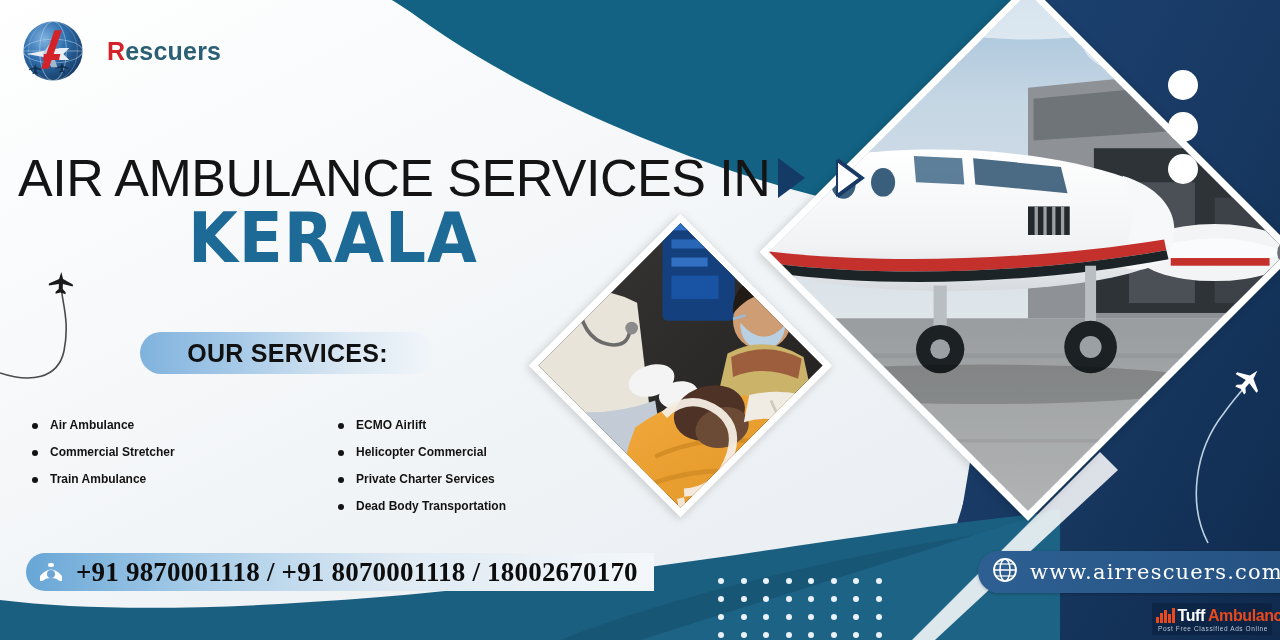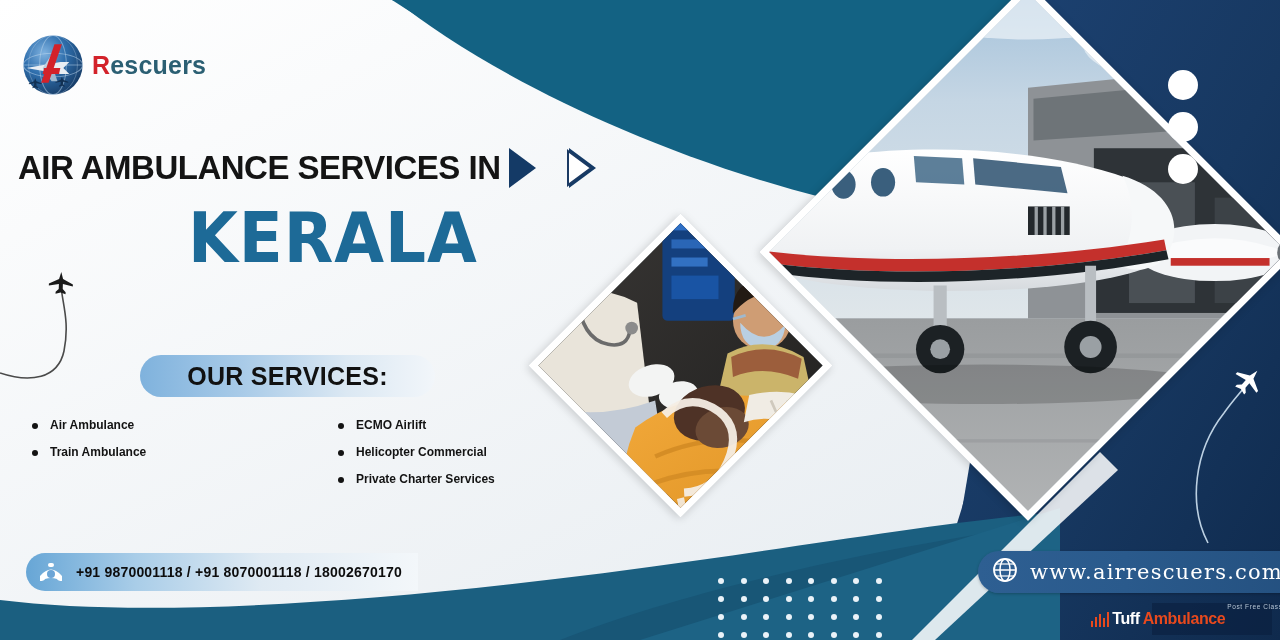--- a/index.html
+++ b/index.html
@@ -13,35 +13,35 @@
     position: relative;
     width: 1280px; height: 640px;
     overflow: hidden;
     background: linear-gradient(135deg,#ffffff 0%,#f4f6f8 55%,#e9edf1 100%);
   }
 
   
   .bg-svg { position: absolute; inset: 0; width: 1280px; height: 640px; }
 
   
-  #logo { position: absolute; left: 16px; top: 28px; display: flex; align-items: center; gap: 2px; text-align: center; }
+  #logo { position: absolute; left: 16px; top: 14px; display: flex; align-items: center; gap: 17px; text-align: center; }
   #logo .globe { width: 74px; height: 74px; position: relative; }
   #logo .brand {
     font-size: 25px; font-weight: bold; letter-spacing: .2px;
     color: #2b5f73; font-family: "Liberation Sans", sans-serif;
   }
   #logo .brand .r { color: #d3222a; }
 
   
   #headline {
     position: absolute; left: 18px; top: 148px;
     display: flex; align-items: center; gap: 0px;
   }
   #headline .h-text {
-    font-size: 33px; font-weight: bold; color: #141414;
+    font-size: 52px; font-weight: normal; color: #141414;
     letter-spacing: -0.5px; white-space: nowrap;
     font-family: "Liberation Sans", sans-serif;
   }
   .arrows { display: flex; align-items: center; margin-left: 8px; gap: 3px; }
   .tri { width: 0; height: 0; border-top: 20px solid transparent; border-bottom: 20px solid transparent; }
   .tri.solid { border-left: 27px solid #143a66; }
   .tri.hollow {
     border-left: 27px solid transparent;
     position: relative; width: 27px; height: 40px;
     border-top: none; border-bottom: none;
@@ -56,21 +56,21 @@
     color: #1d6a97;
     letter-spacing: 1px;
     transform: scaleX(0.92);
     transform-origin: left top;
     line-height: 1;
     text-shadow: 0 0 1px rgba(255,255,255,.35);
   }
 
   
   #services-pill {
-    position: absolute; left: 140px; top: 355px;
+    position: absolute; left: 140px; top: 332px;
     width: 295px; height: 42px;
     border-radius: 21px;
     background: linear-gradient(90deg,#7fb2dd 0%, #a9cbe8 35%, #dbe8f3 70%, #f2f6fa 100%);
     display: flex; align-items: center; justify-content: center;
   }
   #services-pill span {
     font-size: 25px; font-weight: bold; color: #111; letter-spacing: .3px;
   }
 
   
@@ -96,23 +96,23 @@
     border-radius: 19px 0 0 19px;
     background: linear-gradient(90deg,#67a6d6 0%,#a9cde8 28%,#dfeaf3 60%,#f3f7fa 100%);
     display: flex; align-items: center; gap: 10px;
     padding-left: 10px;
   }
   #phone-bar .phone-icon {
     width: 30px; height: 30px; border-radius: 50%;
     display: flex; align-items: center; justify-content: center;
   }
   #phone-bar .phone-num {
-    font-size: 14px; font-weight: bold; color: #0d0d0d;
+    font-size: 27px; font-weight: bold; color: #0d0d0d;
     letter-spacing: .2px; white-space: nowrap;
-    font-family: Liberation Sans, sans-serif;
+    font-family: Liberation Serif, serif;
   }
 
   
   #web-pill {
     position: absolute; left: 978px; top: 551px;
     height: 42px; padding: 0 22px 0 14px;
     border-radius: 21px;
     background: linear-gradient(90deg,#2e5f92 0%,#2a5a8c 45%,#24507f 100%);
     display: flex; align-items: center; gap: 12px;
     box-shadow: 0 1px 3px rgba(0,0,0,.25);
@@ -121,21 +121,21 @@
     font-size: 21px; color: #ffffff; letter-spacing: 1.2px;
     font-family: "DejaVu Serif", serif;
     white-space: nowrap;
   }
 
   
   #tuff {
     position: absolute; left: 1152px; top: 603px;
     width: 120px; height: 32px;
     background: rgba(10,30,60,.55);
-    display: flex; justify-content: center;
+    display: flex; flex-direction: column; justify-content: center;
     padding-left: 4px;
   }
   #tuff .tuff-row { display: flex; align-items: center; gap: 3px; }
   #tuff .tuff-name {
     font-size: 16px; font-weight: bold; letter-spacing: -0.4px;
     font-family: "Liberation Sans", sans-serif;
   }
   #tuff .t-white { color: #ffffff; }
   #tuff .t-orange { color: #e8491d; }
   #tuff .tuff-tag {
@@ -479,28 +479,30 @@
 
   <div id="kerala">KERALA</div>
 
   <div id="services-pill">
     <span>OUR SERVICES:</span>
   </div>
 
   <div class="svc-col" id="svc-col-1">
     <ul>
       <li>Air Ambulance</li>
+      <li>Commercial Stretcher</li>
       <li>Train Ambulance</li>
     </ul>
   </div>
   <div class="svc-col" id="svc-col-2">
     <ul>
       <li>ECMO Airlift</li>
       <li>Helicopter Commercial</li>
       <li>Private Charter Services</li>
+      <li>Dead Body Transportation</li>
     </ul>
   </div>
 
   <div id="phone-bar">
     <span class="phone-icon">
       <svg width="28" height="24" viewBox="0 0 28 24">
         <path d="M 3,16 q 11,-13 22,0 l 0,5 q -4,0 -5,-2 q -6,-2 -12,0 q -1,2 -5,2 Z" fill="#ffffff"></path>
         <circle cx="14" cy="14" r="4" fill="#6ca5d6"></circle>
         <rect x="11" y="3" width="6" height="4" rx="2" fill="#ffffff"></rect>
       </svg>

